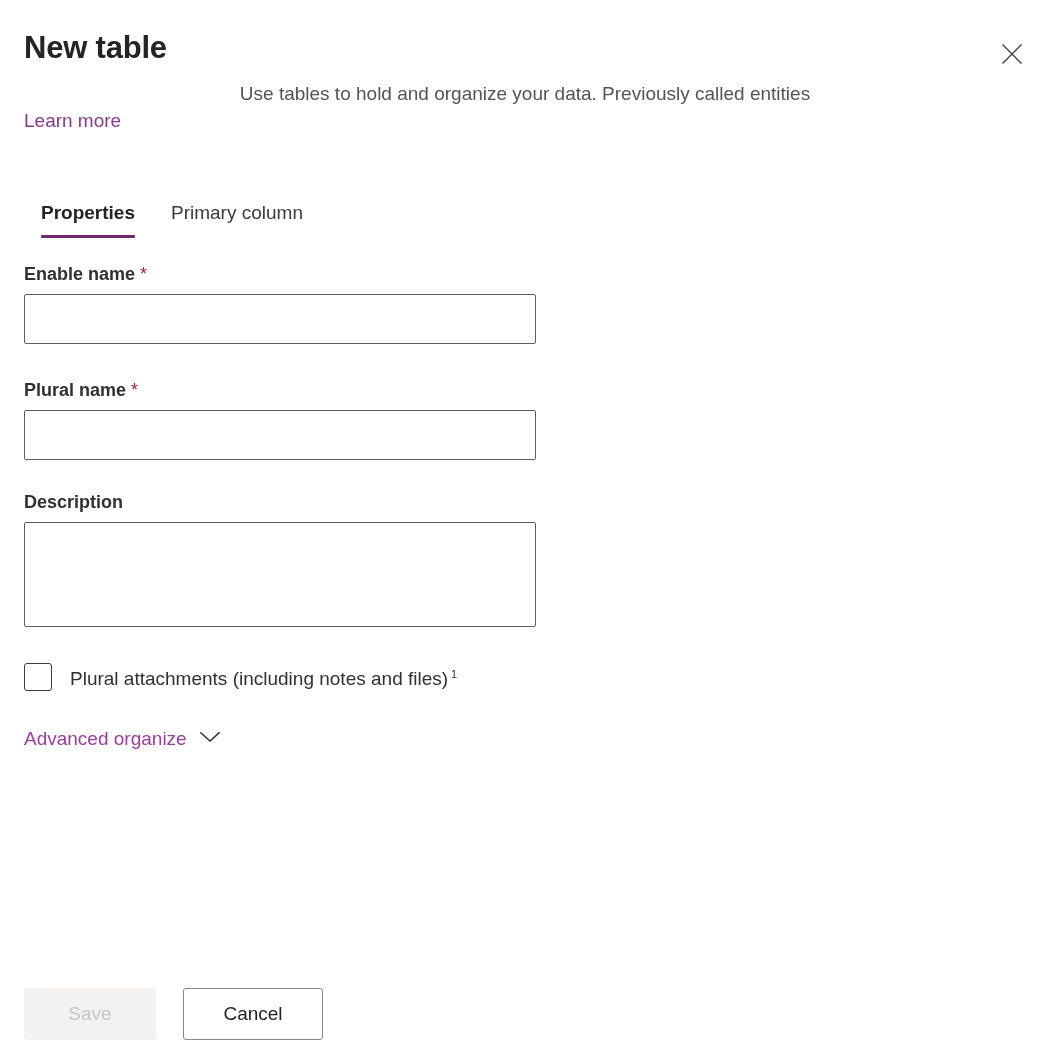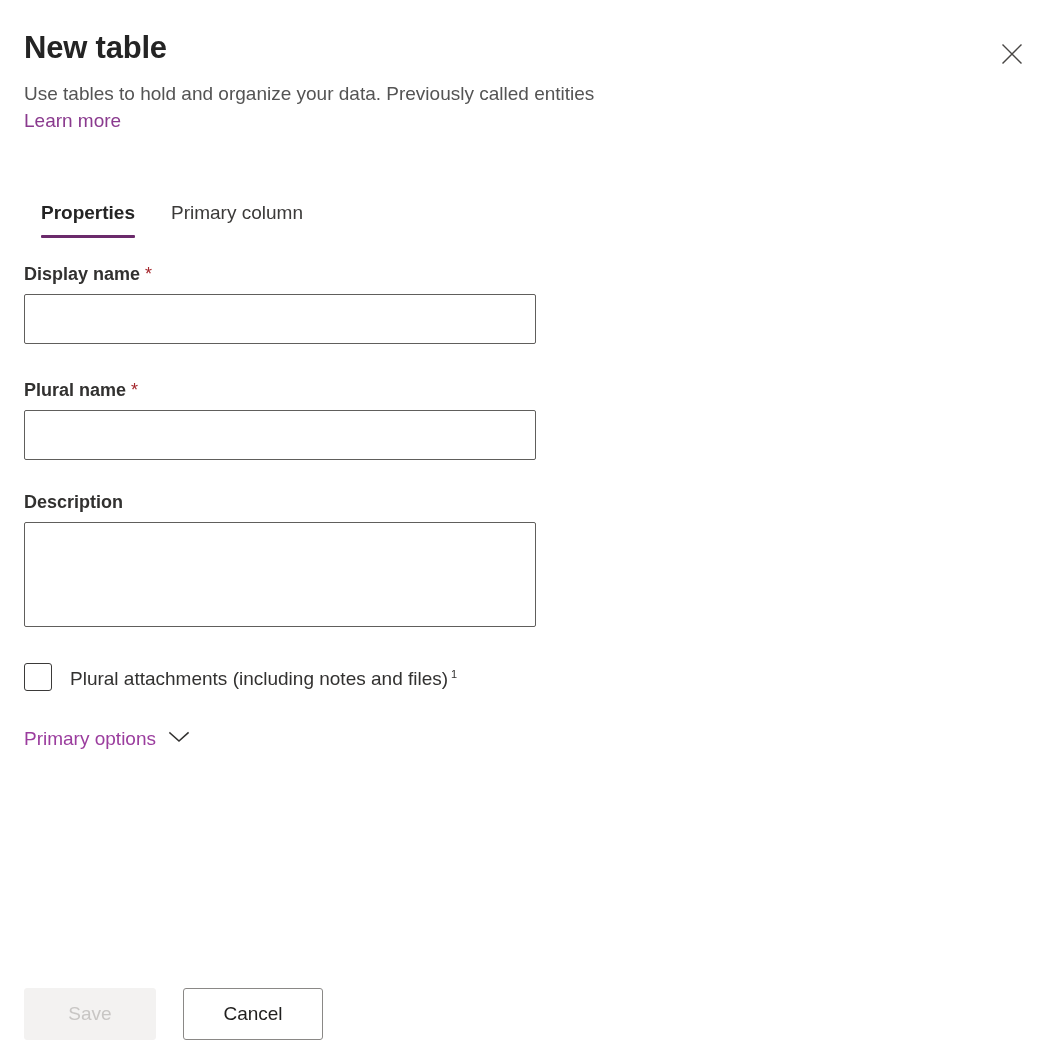--- a/index.html
+++ b/index.html
@@ -39,20 +39,21 @@
     color: #242424;
     letter-spacing: -0.2px;
     margin: 0;
   }
   .subtitle {
     font-size: 19px;
     font-weight: 400;
     line-height: 27px;
     color: #545454;
     margin: 12px 0 0 0;
+    text-align: center;
   }
   .learn-more {
     display: inline-block;
     font-size: 19px;
     line-height: 26px;
     color: #8a3a8e;
     text-underline-offset: 2px;
     cursor: pointer;
     margin-top: 1px;
   }
@@ -261,21 +262,21 @@
 
   <div class="tabs">
     <button class="tab active">Properties</button>
     <button class="tab">Primary column</button>
   </div>
 
   <div class="form">
 
     <div class="field">
       <label class="field-label">
-        <span>Display name</span>
+        <span>Enable name</span>
         <span class="req">*</span>
       </label>
       <input class="text-input" type="text" placeholder="" style="">
     </div>
 
     <div class="gap-lg"></div>
 
     <div class="field">
       <label class="field-label">
         <span>Plural name</span>
@@ -292,21 +293,21 @@
     </div>
 
     <div class="checkbox-row">
       <span class="checkbox-box"></span>
       <span class="checkbox-label">
         <span>Plural attachments (including notes and files)</span><span class="sup">1</span>
       </span>
     </div>
 
     <div class="advanced">
-      <span class="advanced-text">Primary options</span>
+      <span class="advanced-text">Advanced organize</span>
       <span class="chev">
         <svg width="22" height="14" viewBox="0 0 22 14" aria-hidden="true">
           <path d="M2 3 L11 11 L20 3" stroke="#323130" stroke-width="1.6" fill="none" stroke-linecap="square"></path>
         </svg>
       </span>
     </div>
 
   </div>
 
   <div class="footer">

